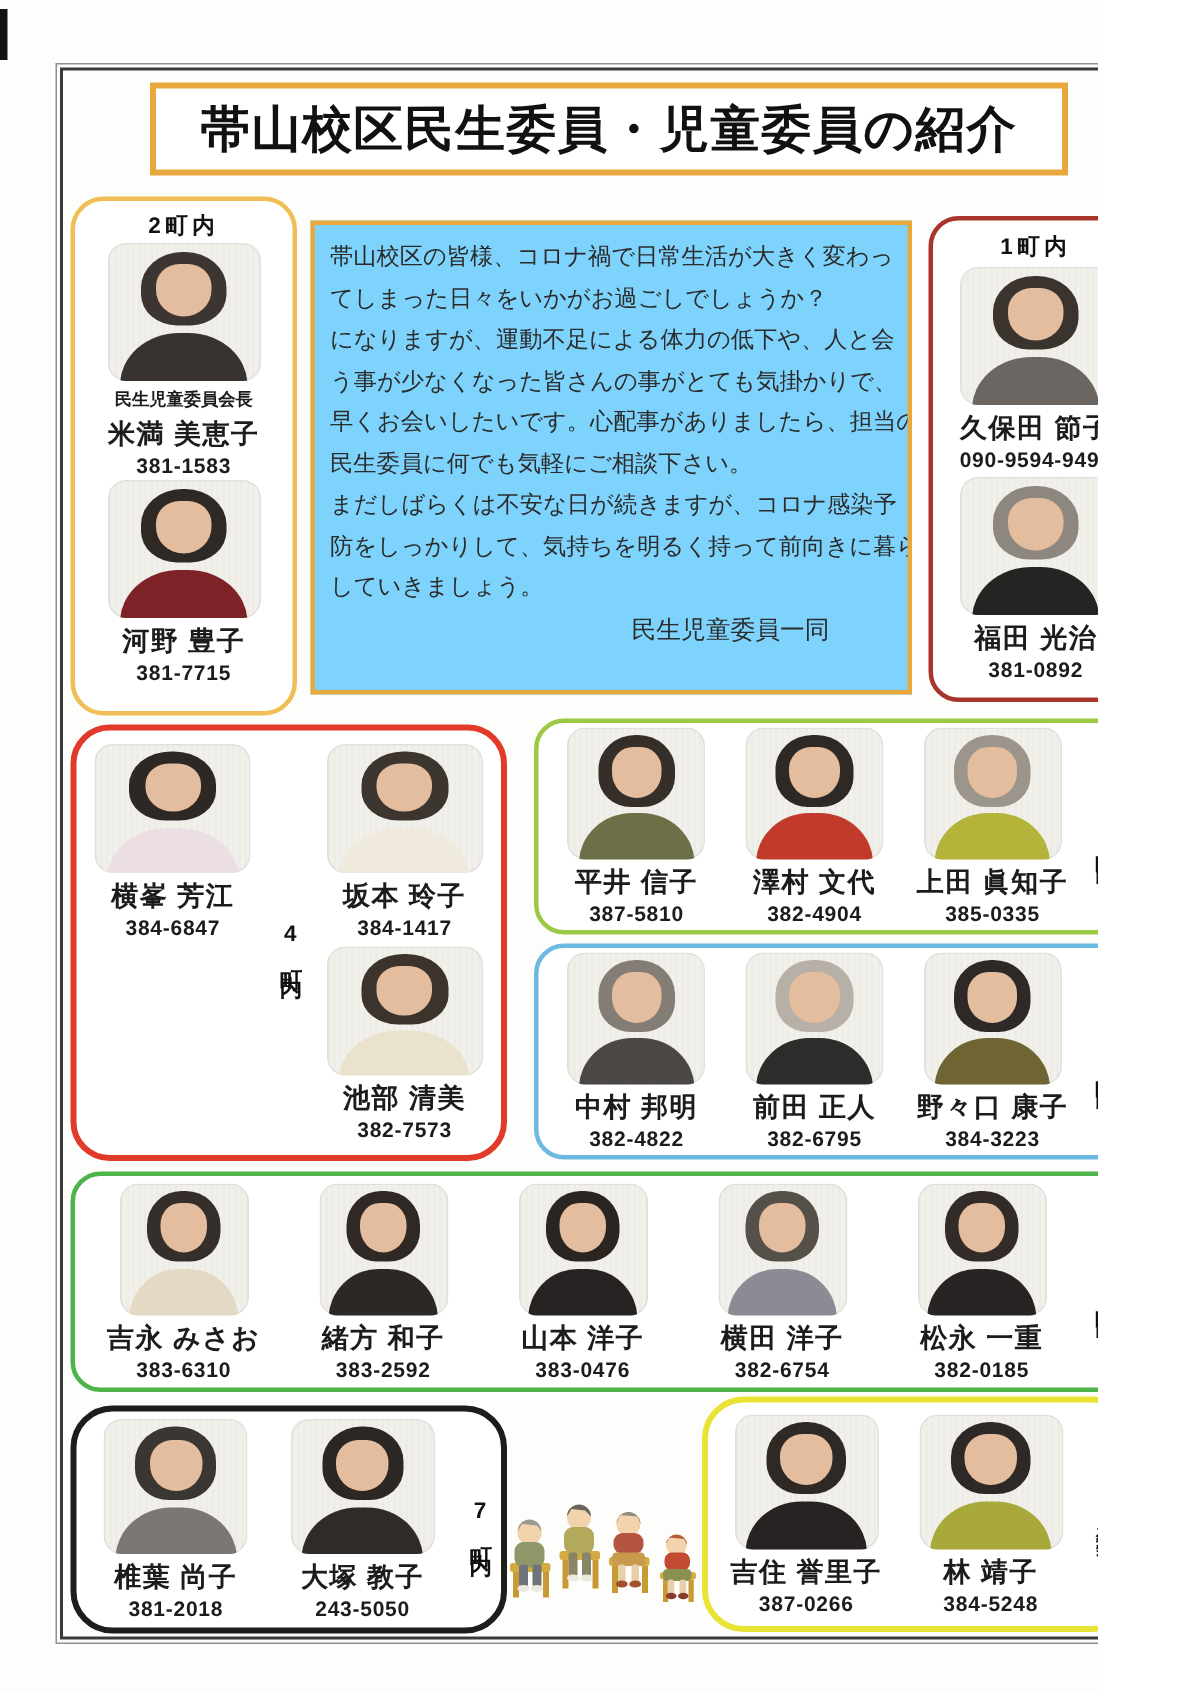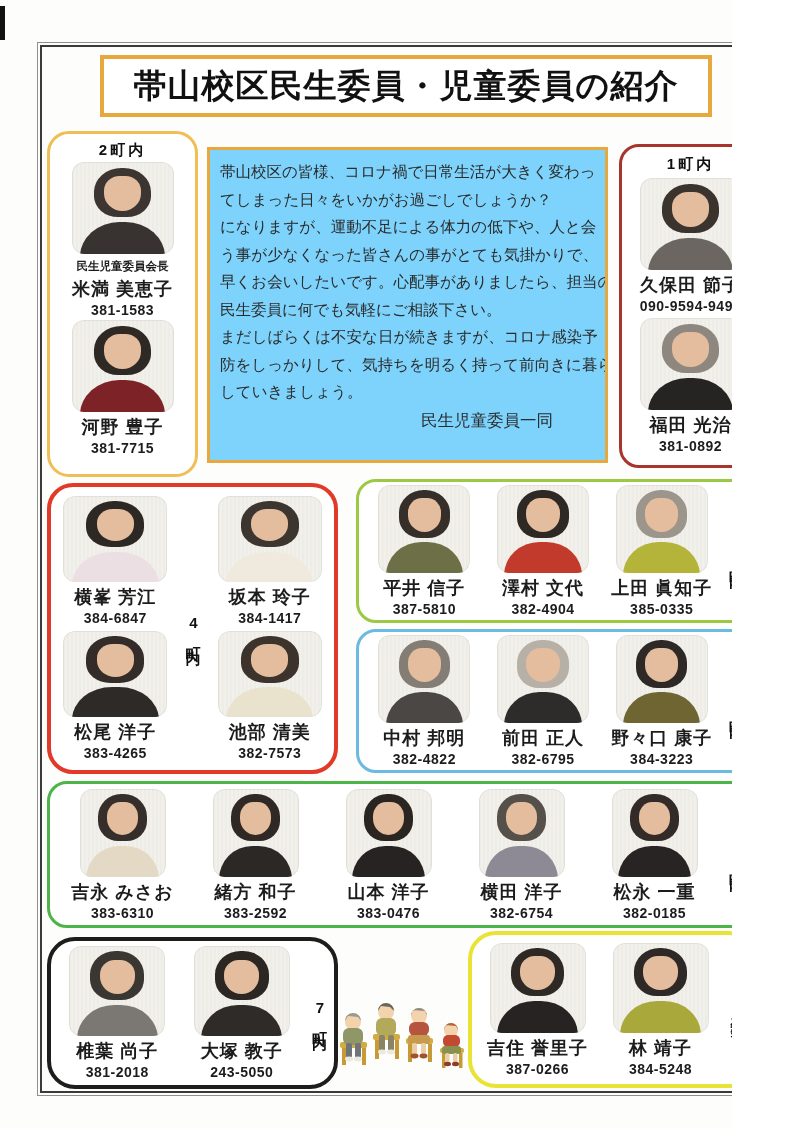--- a/index.html
+++ b/index.html
@@ -190,31 +190,20 @@
       <div class="photo p-b" style="--hair: #3d3630; --top: #efeadd;">
         <i class="av-hair"></i>
           <i class="av-face"></i>
           <i class="av-body"></i>
       </div>
       <figcaption class="cap">
         <div class="mname">坂本 玲子</div>
         <div class="mphone">384-1417</div>
       </figcaption>
     </figure>
-    <figure class="member c1r2">
-      <div class="photo p-b" style="--hair: #332c28; --top: #2e2a27;">
-        <i class="av-hair"></i>
-          <i class="av-face"></i>
-          <i class="av-body"></i>
-      </div>
-      <figcaption class="cap">
-        <div class="mname">松尾 洋子</div>
-        <div class="mphone">383-4265</div>
-      </figcaption>
-    </figure>
     <figure class="member c3r2">
       <div class="photo p-b" style="--hair: #3b332c; --top: #e9e2cd;">
         <i class="av-hair"></i>
           <i class="av-face"></i>
           <i class="av-body"></i>
       </div>
       <figcaption class="cap">
         <div class="mname">池部 清美</div>
         <div class="mphone">382-7573</div>
       </figcaption>

